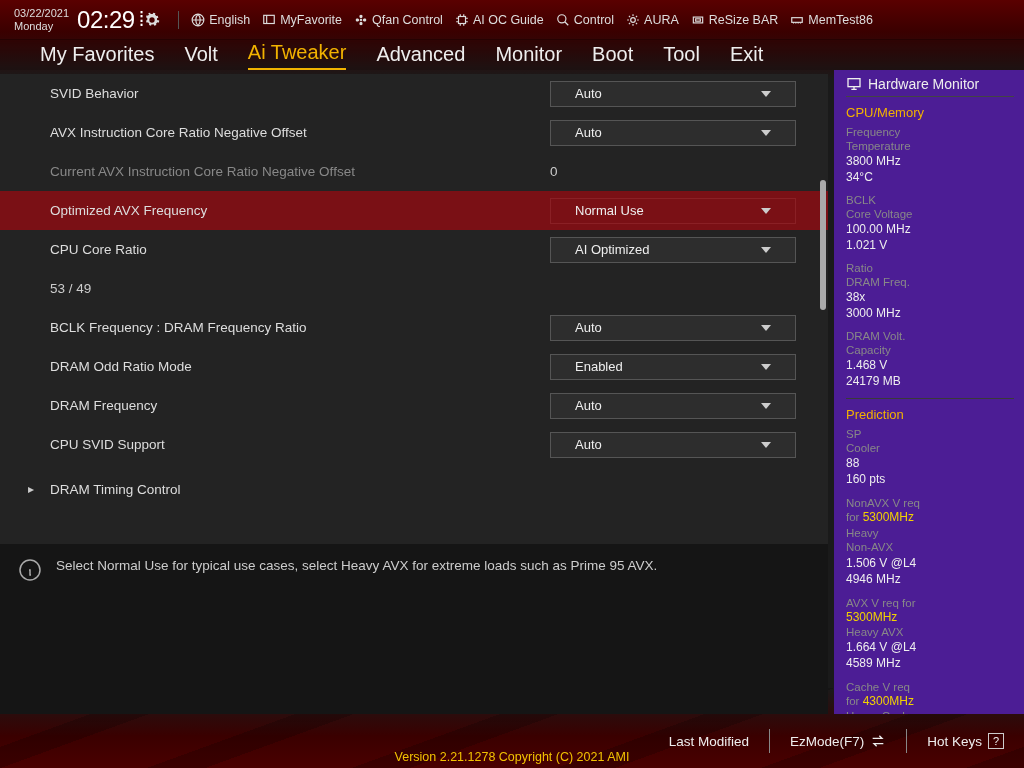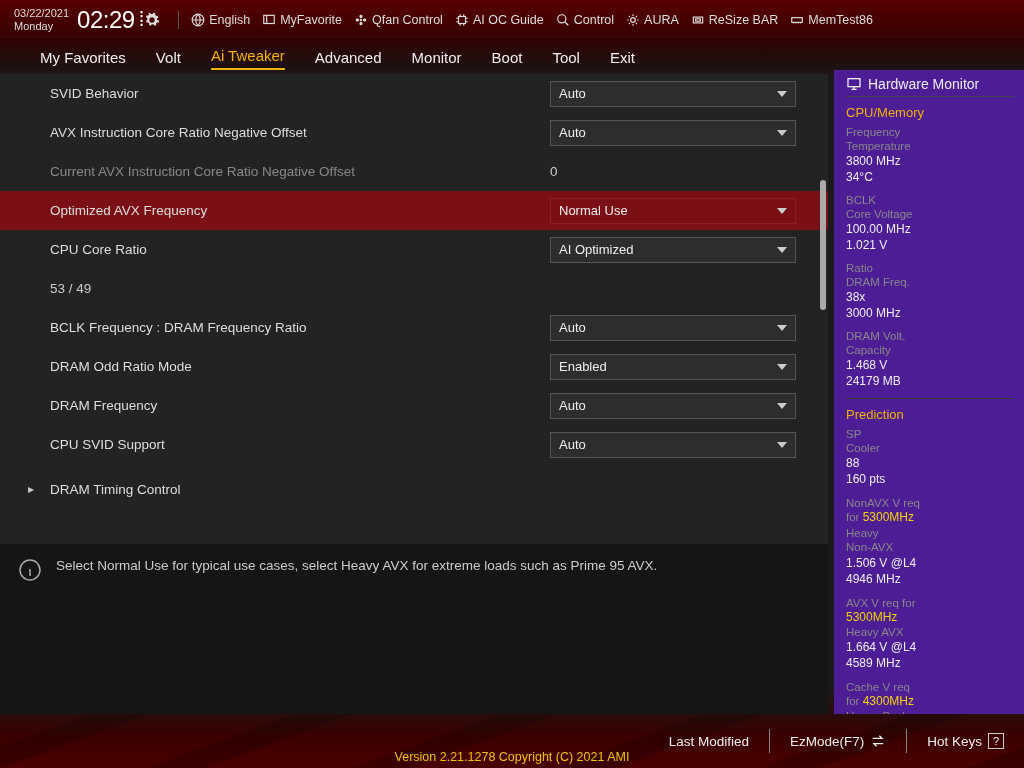--- a/index.html
+++ b/index.html
@@ -15,32 +15,32 @@
 
   .toolbar { display:flex; align-items:center; padding:0 14px; height:40px; border-bottom:1px solid rgba(0,0,0,.3); }
   .datetime { font-size:11px; color:#ddd; line-height:1.15; margin-right:8px;}
   .clock { font-size:24px; font-weight:400; color:#fff; margin-right:4px; letter-spacing:-.5px;}
   .gear-icon { margin-right:12px; fill:#ccc; }
   .toolbar-sep{ width:1px; height:18px; background:#555; margin:0 6px;}
   .tool-item{ display:flex; align-items:center; font-size:12.5px; color:#ddd; margin:0 6px; cursor:pointer;}
   .tool-item svg{ margin-right:4px; }
 
   .maintabs { display:flex; align-items:flex-end; padding:0 40px; height:30px; gap:30px; background:rgba(0,0,0,.1);}
-  .maintab{ font-size:15px; color:#eee; padding-bottom:4px; cursor:pointer;}
+  .maintab{ font-size:20px; color:#eee; padding-bottom:4px; cursor:pointer;}
   .maintab.active{ color:#f2b200; border-bottom:2px solid #f2b200;}
 
   .body-row{ display:flex; flex:1; min-height:0;}
   .settings-area{ flex:1; display:flex; flex-direction:column; background:#232323; margin:4px 6px 0 0; min-height:0;}
   .settings-list{ flex:1; overflow:hidden; position:relative;}
   .row{ display:flex; align-items:center; height:39px; padding:0 24px 0 50px; font-size:13.5px; color:#ddd;}
   .row.selected{ background:#7a1015;}
   .row.muted{ color:#888;}
   .row .label{ flex:0 0 500px;}
   .row .value-static{ flex:1; color:#ccc;}
-  .row .dropdown{ width:246px; height:26px; border:1px solid #555; background:#2d2d2d; display:flex; align-items:center; justify-content:space-between; padding:0 8px; font-size:13px; color:#eee; cursor:pointer;}
+  .row .dropdown{ width:246px; height:26px; border:1px solid #555; background:#2d2d2d; display:flex; align-items:center; justify-content:space-between; padding:0 24px; font-size:13px; color:#eee; cursor:pointer;}
   .row.selected .dropdown{ background:#7a1015; border-color:#8a2025;}
   .row .dropdown .caret{ width:0;height:0;border-left:5px solid transparent;border-right:5px solid transparent;border-top:6px solid #ccc;}
   .row.submenu .label::before{ content:"▸"; position:absolute; margin-left:-22px; color:#ccc; font-size:12px;}
   .scroll-thumb{ position:absolute; right:2px; top:106px; width:6px; height:130px; background:#aaa; border-radius:3px;}
 
   .helpbox{ height:170px; background:#151515; margin-top:6px; padding:14px 18px; display:flex; align-items:flex-start; gap:14px; font-size:13.5px; color:#ccc;}
   .info-icon{ flex:0 0 24px;}
 
   .hw-panel{ width:190px; background:#4c1d95; padding:6px 10px 10px 12px; font-size:12px; overflow:hidden;}
   .hw-header{ display:flex; align-items:center; font-size:14px; color:#eee; border-bottom:1px solid #444; padding-bottom:4px; margin-bottom:6px;}

